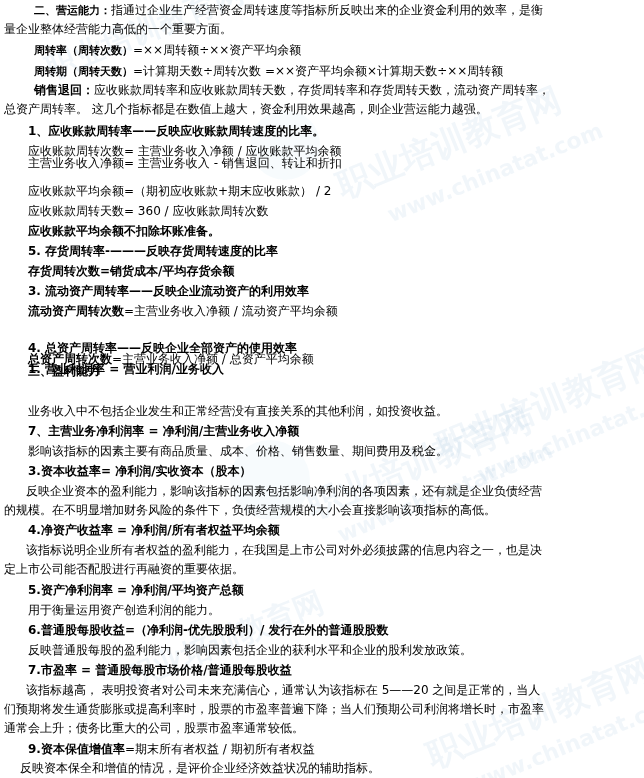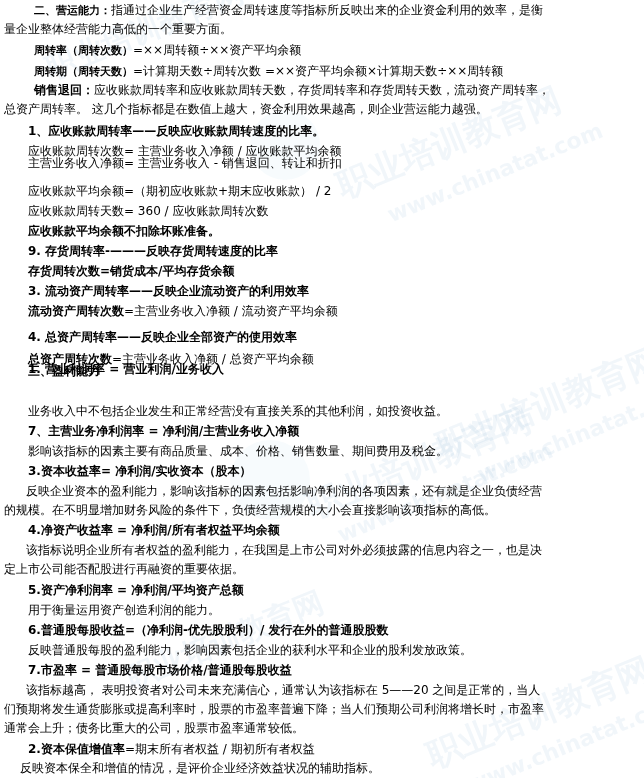--- a/index.html
+++ b/index.html
@@ -65,32 +65,32 @@
   <div class="line in2" style="top:123px;">
     <span class="red">1、应收账款周转率</span><span class="b">——反映应收账款周转速度的比率。</span>
   </div>
   <div class="line in2" style="top:143px;">应收账款周转次数= 主营业务收入净额 / 应收账款平均余额</div>
   <div class="line in2" style="top:155px;">主营业务收入净额= 主营业务收入 - 销售退回、转让和折扣</div>
   <div class="line in2" style="top:183px;">应收账款平均余额=（期初应收账款+期末应收账款） / 2</div>
   <div class="line in2" style="top:203px;">应收账款周转天数= 360 / 应收账款周转次数</div>
   <div class="line in2 b" style="top:223px;">应收账款平均余额不扣除坏账准备。</div>
 
   <div class="line in2" style="top:243px;">
-    <span class="red">9. 存货周转率-</span><span class="b">———反映存货周转速度的比率</span>
+    <span class="red">5. 存货周转率-</span><span class="b">———反映存货周转速度的比率</span>
   </div>
   <div class="line in2 b" style="top:263px;">存货周转次数=销货成本/平均存货余额</div>
 
   <div class="line in2" style="top:283px;">
     <span class="red">3. 流动资产周转率</span><span class="b">——反映企业流动资产的利用效率</span>
   </div>
   <div class="line in2" style="top:303px;">
     <span class="b">流动资产周转次数</span><span>=主营业务收入净额 / 流动资产平均余额</span>
   </div>
 
-  <div class="line in2" style="top:329px;">
+  <div class="line in2" style="top:340px;">
     <span class="red">4. 总资产周转率</span><span class="b">——反映企业全部资产的使用效率</span>
   </div>
   <div class="line in2" style="top:343px;margin-top:8px;">
     <span class="b">总资产周转次数</span><span>=主营业务收入净额 / 总资产平均余额</span>
   </div>
 
   <div class="line in2 b" style="top:363px;text-align:center;">三、盈利能力</div>
 
   <div class="line in2" style="top:361px;">
     <span class="red">1. 营业利润率</span><span class="b"> = 营业利润/业务收入</span>
@@ -125,17 +125,17 @@
   <div class="line in2" style="top:642px;">反映普通股每股的盈利能力，影响因素包括企业的获利水平和企业的股利发放政策。</div>
 
   <div class="line in2" style="top:662px;">
     <span class="red">7.市盈率</span><span class="b"> = 普通股每股市场价格/普通股每股收益</span>
   </div>
   <div class="line in1" style="top:682px;left:26px;">该指标越高， 表明投资者对公司未来充满信心，通常认为该指标在 5——20 之间是正常的，当人</div>
   <div class="line in0" style="top:701px;">们预期将发生通货膨胀或提高利率时，股票的市盈率普遍下降；当人们预期公司利润将增长时，市盈率</div>
   <div class="line in0" style="top:720px;">通常会上升；债务比重大的公司，股票市盈率通常较低。</div>
 
   <div class="line in2" style="top:741px;">
-    <span class="red">2.资本保值增值率</span><span>=期末所有者权益 / 期初所有者权益</span>
+    <span class="red">9.资本保值增值率</span><span>=期末所有者权益 / 期初所有者权益</span>
   </div>
   <div class="line in1" style="top:760px;left:20px;">反映资本保全和增值的情况，是评价企业经济效益状况的辅助指标。</div>
 
 </div>
 
 </body></html>

